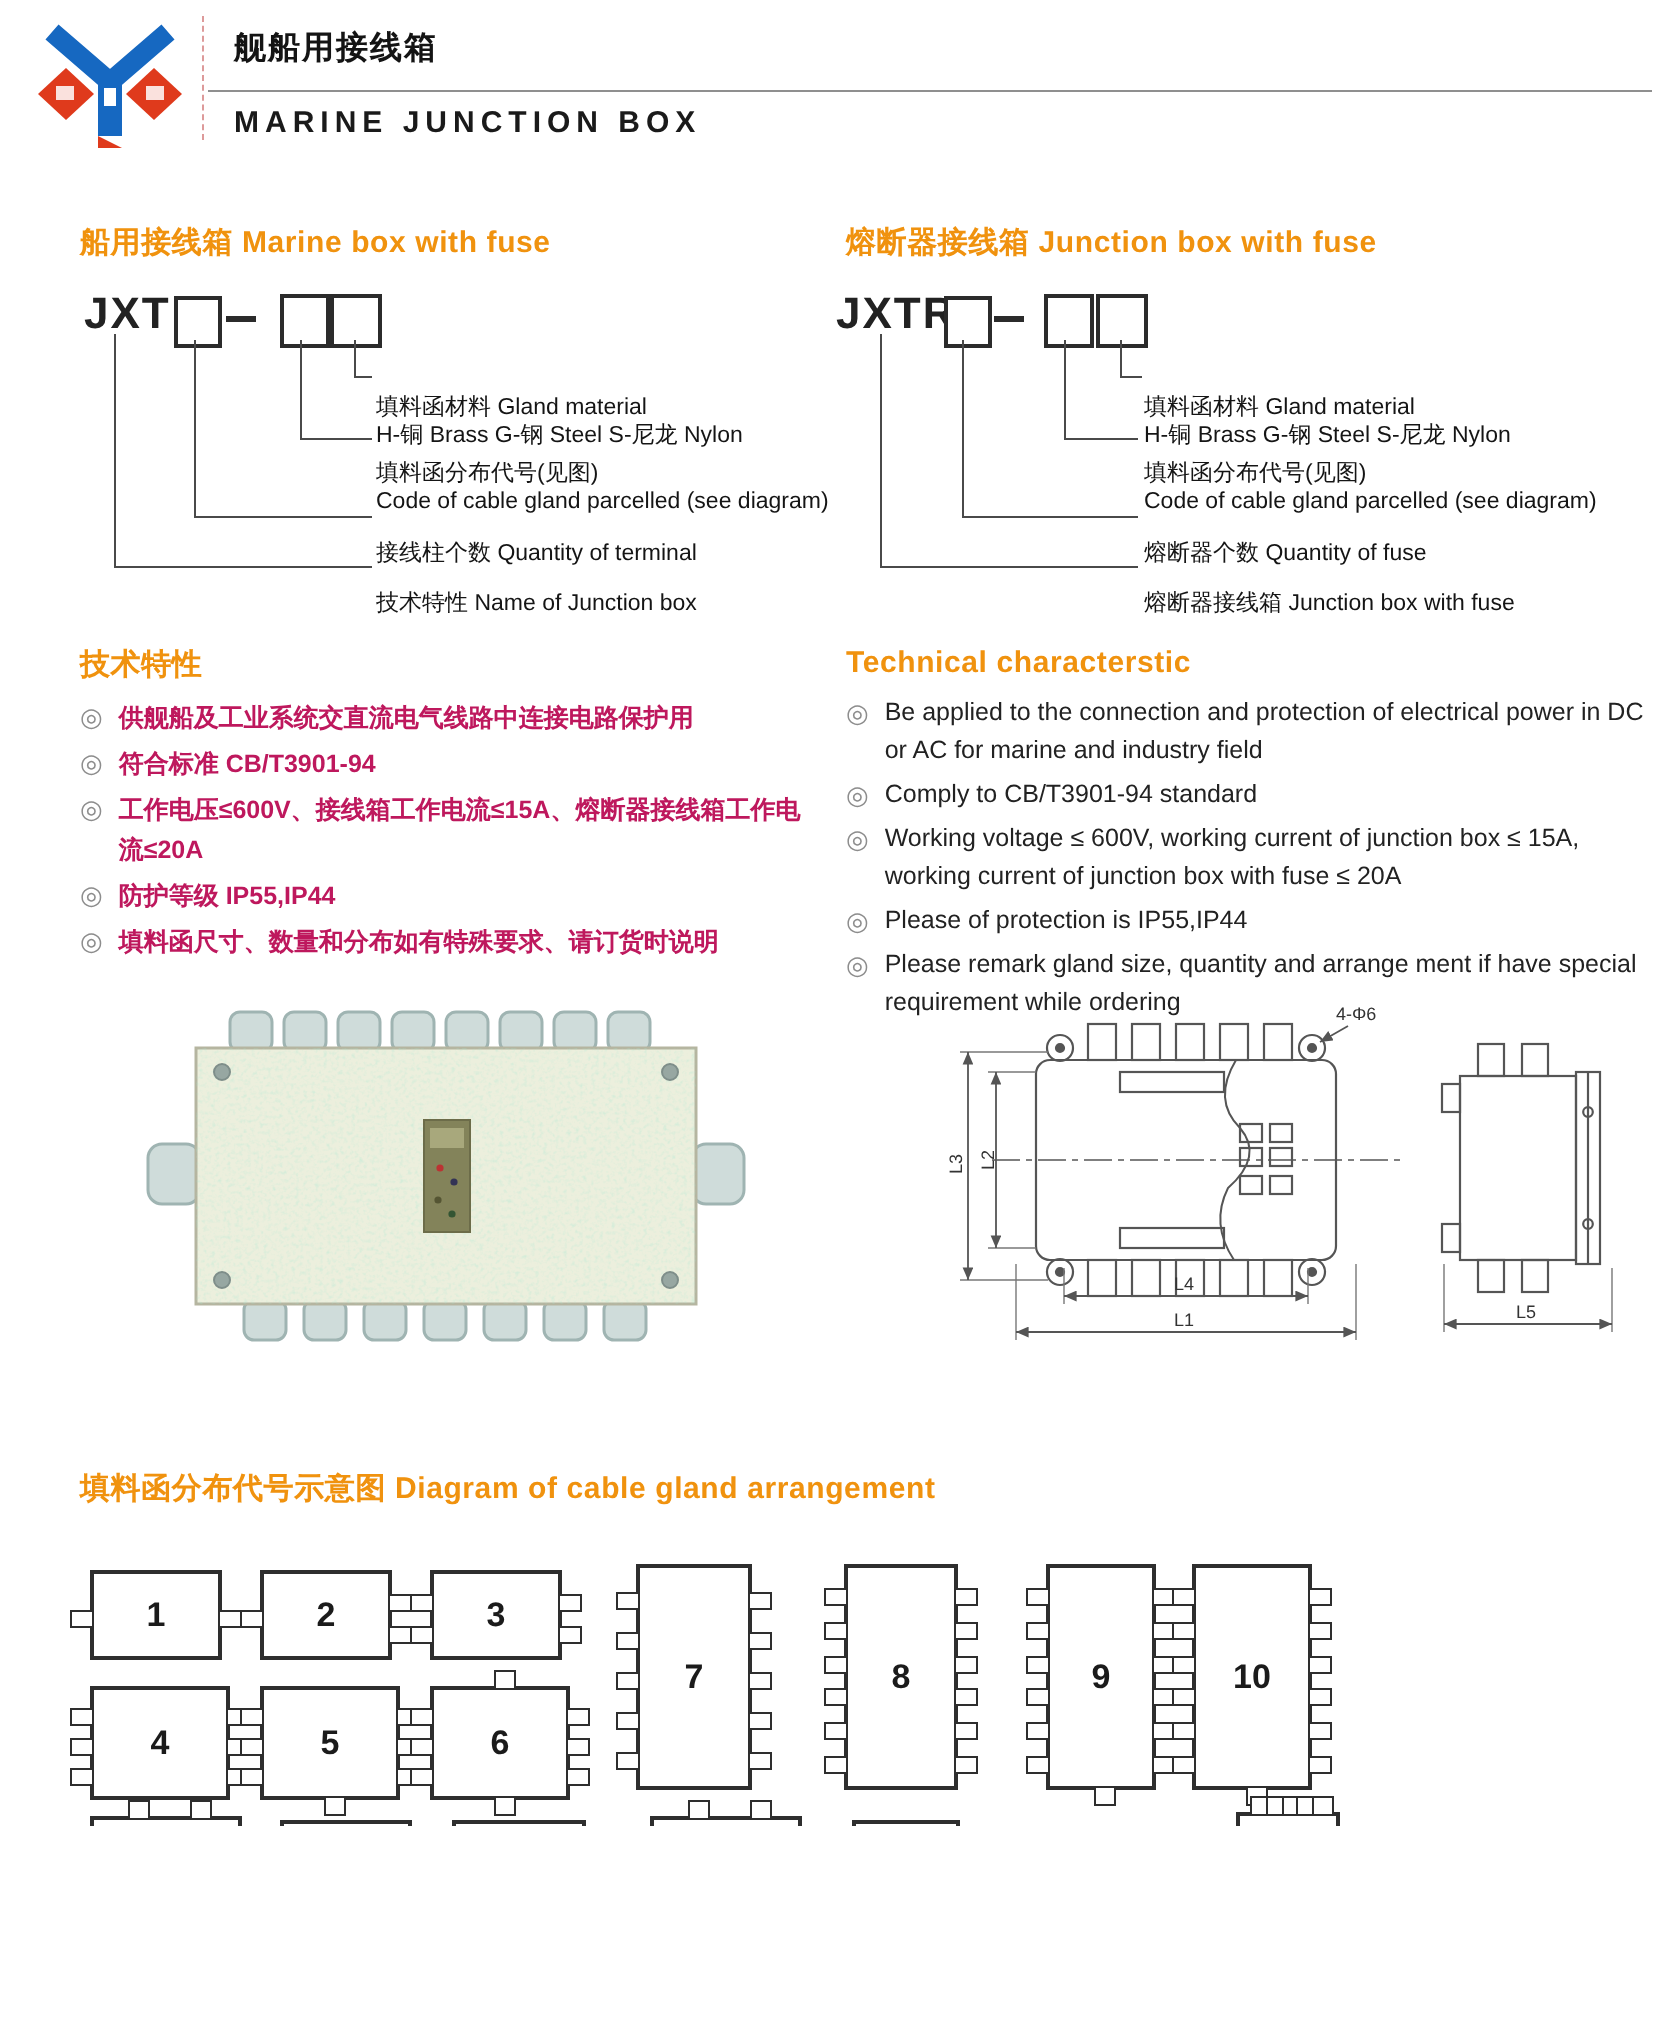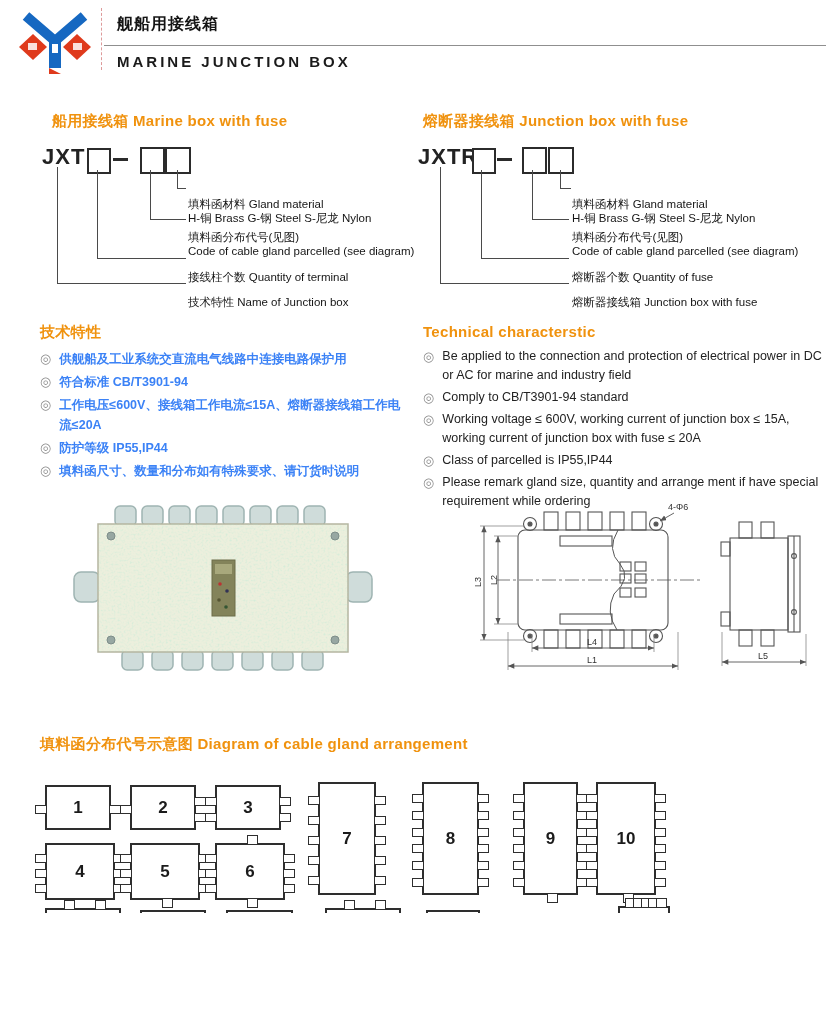--- a/index.html
+++ b/index.html
@@ -17,21 +17,21 @@
   .model-prefix{position:absolute;font-size:22px;font-weight:bold;color:#222;letter-spacing:1px;}
   .mbox{position:absolute;border:2px solid #2b2b2b;background:#fff;}
   .mdash{position:absolute;background:#2b2b2b;}
   .elbow{position:absolute;border-left:1px solid #4a4a4a;border-bottom:1px solid #4a4a4a;}
   .callout{position:absolute;font-size:11.5px;line-height:13.5px;color:#151515;white-space:nowrap;margin-top:20px;}
   .callout .cl2{display:block;}
   
   .titem{display:flex;gap:8px;margin-bottom:3px;}
   .titem .b{color:#8d8d8d;font-size:13px;line-height:19px;flex:0 0 auto;}
   .tlist-cn{position:absolute;left:40px;top:349px;width:372px;}
-  .tlist-cn .t{font-size:12.5px;font-weight:bold;line-height:20px;color:#3b82f6;}
+  .tlist-cn .t{font-size:12.5px;font-weight:bold;line-height:20px;color:#be185d;}
   .tlist-en{position:absolute;left:423px;top:347px;width:400px;}
   .tlist-en .t{font-size:12.5px;line-height:19px;color:#222;}
   
   .gbox{position:absolute;border:2px solid #2e2e2e;background:#fff;box-sizing:border-box;}
   .gnum{position:absolute;inset:0;display:flex;align-items:center;justify-content:center;
         font-size:17px;font-weight:bold;color:#1b1b1b;}
   .stub{position:absolute;background:#fff;border:1.5px solid #2e2e2e;box-sizing:border-box;display:block;}
   
   .footbar{position:absolute;left:0;top:1011px;width:830px;height:6px;
     background:linear-gradient(90deg,#d8f0f3 0%,#6cc0d2 22%,#3b90c8 55%,#9cc8e4 80%,#eef6fa 100%);}
@@ -50,21 +50,21 @@
     <path d="M12,8 L41,33 L70,8" fill="none" stroke="#1668c1" stroke-width="10"></path>
     <rect x="35" y="28" width="12" height="32" fill="#1668c1"></rect>
     <rect x="38" y="36" width="6" height="9" fill="#ffffff"></rect>
     <path d="M35,60 L47,66 L35,66 Z" fill="#df3a1c"></path>
   </svg>
   <div class="hdr-sep"></div>
   <div class="hdr-cn">舰船用接线箱</div>
   <div class="hdr-rule"></div>
   <div class="hdr-en">MARINE JUNCTION BOX</div>
 
-  <div class="ohead" style="left:52px;top:112px">船用接线箱 Marine box with fuse</div>
+  <div class="ohead" style="left:40px;top:112px">船用接线箱 Marine box with fuse</div>
   <div class="model-prefix" style="left:42px;top:144px">JXT</div>
   <div class="mbox" style="left:87px;top:148px;width:20px;height:22px"></div>
   <div class="mdash" style="left:113px;top:158px;width:15px;height:3px"></div>
   <div class="mbox" style="left:140px;top:147px;width:21px;height:23px"></div>
   <div class="mbox" style="left:165px;top:147px;width:22px;height:23px"></div>
 
   <div class="elbow" style="left:177px;top:170px;width:8px;height:18px"></div>
   <div class="elbow" style="left:150px;top:170px;width:35px;height:49px"></div>
   <div class="elbow" style="left:97px;top:170px;width:88px;height:88px"></div>
   <div class="elbow" style="left:57px;top:167px;width:128px;height:116px"></div>
@@ -144,21 +144,21 @@
     <div class="titem">
       <span class="b">◎</span>
       <span class="t">Comply to CB/T3901-94 standard</span>
       </div>
     <div class="titem">
       <span class="b">◎</span>
       <span class="t">Working voltage ≤ 600V, working current of junction box ≤ 15A, working current of junction box with fuse ≤ 20A</span>
       </div>
     <div class="titem">
       <span class="b">◎</span>
-      <span class="t">Class of parcelled is IP55,IP44</span>
+      <span class="t">Please of protection is IP55,IP44</span>
       </div>
     <div class="titem">
       <span class="b">◎</span>
       <span class="t">Please remark gland size, quantity and arrange ment if have special requirement while ordering</span>
       </div>
   </div>
 
   <svg class="abs" style="left:60px;top:492px" width="330" height="195" viewBox="0 0 330 195">
     <defs>
       <filter id="spk" x="0" y="0" width="100%" height="100%">

